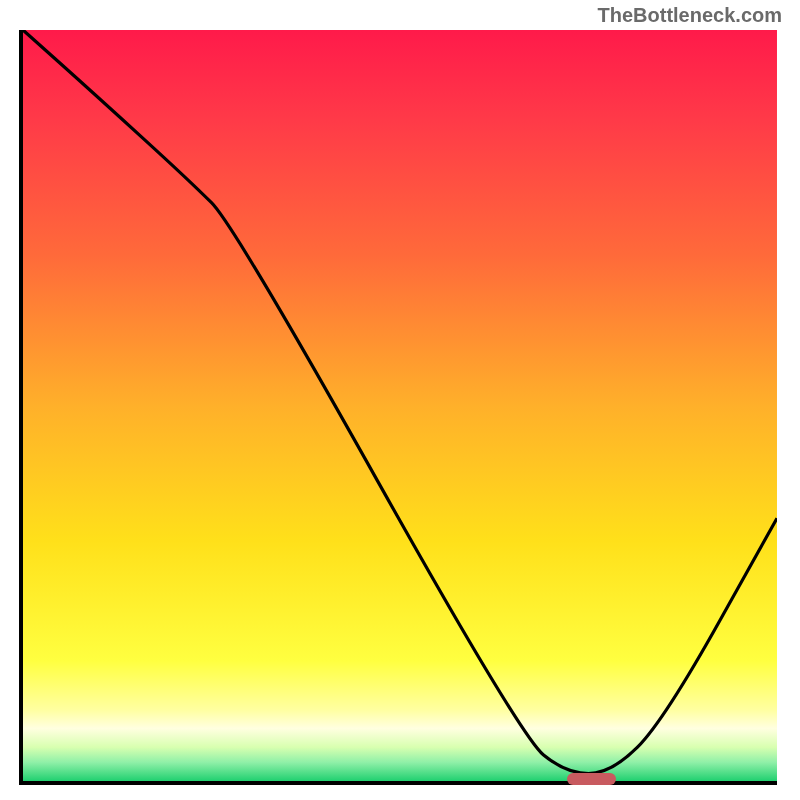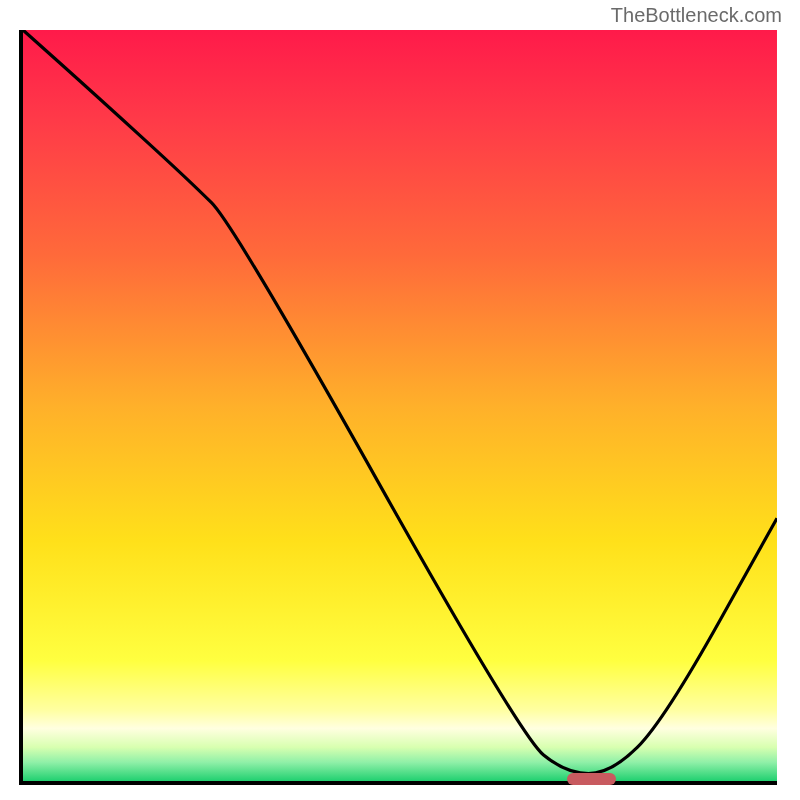--- a/index.html
+++ b/index.html
@@ -10,21 +10,21 @@
     position: relative;
     font-family: Arial, sans-serif;
     overflow: hidden;
   }
   .watermark {
     position: absolute;
     top: 4px;
     right: 18px;
     font-size: 20px;
     color: #6a6a6a;
-    font-weight: 400;
+    font-weight: 700;
     z-index: 10;
   }
   .plot-area {
     position: absolute;
     left: 19px;
     top: 30px;
     width: 758px;
     height: 755px;
     border-left: 4px solid #000;
     border-bottom: 4px solid #000;

